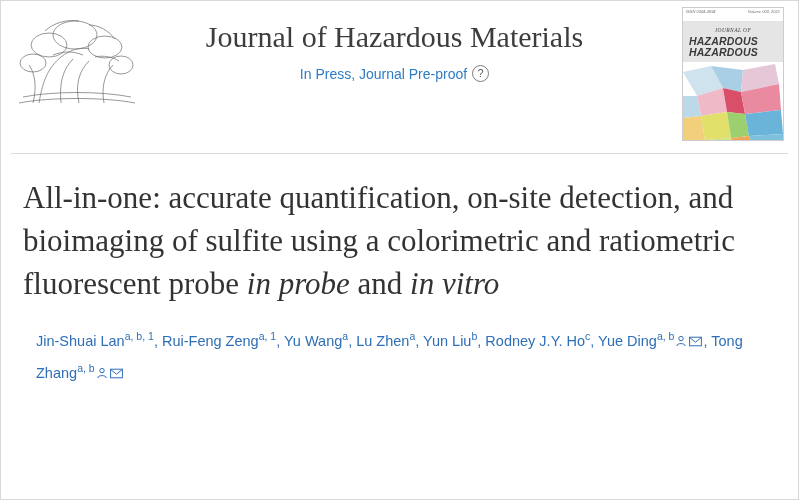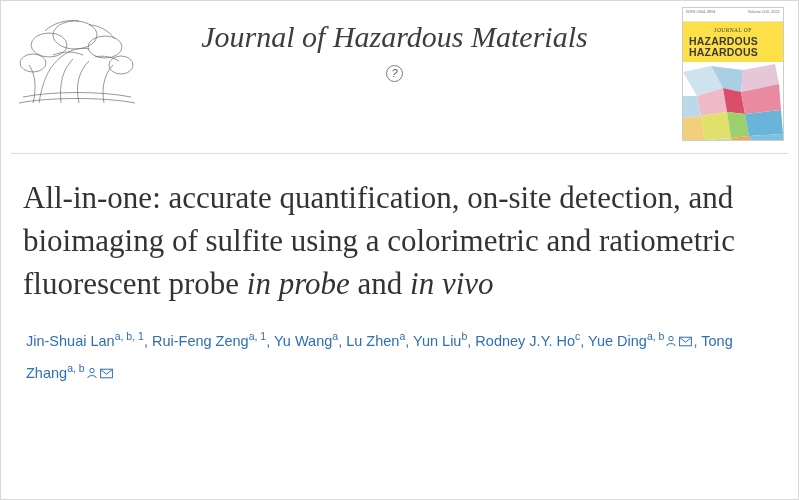--- a/index.html
+++ b/index.html
@@ -50,21 +50,20 @@
     letter-spacing: 1.2px;
     color: #f08a24;
     font-weight: 400;
   }
   .journal-block {
     position: absolute;
     left: 150px;
     right: 160px;
     top: 18px;
     text-align: center;
-    font-style: italic;
   }
   .journal-title {
     font-family: "Liberation Serif", serif;
     font-size: 30px;
     color: #3d3d3d;
     line-height: 1.2;
     font-weight: 400;
   }
   .journal-avail {
     margin-top: 10px;
@@ -94,22 +93,23 @@
   }
 
   
   .cover {
     position: absolute;
     right: 14px;
     top: 6px;
     width: 100px;
     height: 132px;
     border: 1px solid #cccccc;
-    background: #fde047;
+    background: #e5e5e5;
     overflow: hidden;
+    font-style: italic;
   }
   .cover-top {
     height: 14px;
     background: #ffffff;
     border-bottom: 1px solid #e4e4e4;
     font-size: 4px;
     color: #777;
     display: flex;
     justify-content: space-between;
     padding: 1px 3px 0 3px;
@@ -151,21 +151,21 @@
     font-size: 31px;
     line-height: 43px;
     color: #333333;
     padding: 22px 22px 0 22px;
     font-weight: 400;
   }
   .title em { font-style: italic; }
 
   
   .authors {
-    padding: 18px 22px 0 25px;
+    padding: 18px 22px 0 35px;
     font-size: 14.5px;
     line-height: 26px;
     color: #2e6fb7;
   }
   .authors .sup {
     font-size: 10.5px;
     vertical-align: super;
   }
   .authors .sep { color: #2e6fb7; }
   .icon-person, .icon-mail {
@@ -201,20 +201,21 @@
           <path d="M80 18 C90 18 100 24 106 32"></path>
           <path d="M44 48 C54 44 64 44 74 48"></path>
           <path d="M86 50 C94 48 104 50 110 54"></path>
         </g>
       </svg>
     </div>
 
     <div class="journal-block">
       <div class="journal-title">Journal of Hazardous Materials</div>
       <div class="journal-status">
+        <span>In Press, Journal Pre-proof</span>
         <span class="qmark">?</span>
       </div>
     </div>
 
     <div class="cover">
       <div class="cover-top">
         <span>ISSN 0304-3894</span>
         <span>Volume 000, 2021</span>
       </div>
       <div class="cover-brand">JOURNAL OF</div>
@@ -241,21 +242,21 @@
           <polygon points="48,76 66,74 70,84 52,84" fill="#f2a65a"></polygon>
           <polygon points="66,74 100,72 100,84 70,84" fill="#7fc0dd"></polygon>
         </svg>
       </div>
     </div>
   </div>
 
   <div class="divider"></div>
 
   <div class="title">
-    <span>All-in-one: accurate quantification, on-site detection, and bioimaging of sulfite using a colorimetric and ratiometric fluorescent probe </span><em>in probe</em><span> and </span><em>in vivo</em>
+    <span>All-in-one: accurate quantification, on-site detection, and bioimaging of sulfite using a colorimetric and ratiometric fluorescent probe </span><em>in probe</em><span> and </span><em>in vitro</em>
   </div>
 
   <div class="authors">
     <span><span>Jin-Shuai Lan</span><span class="sup">a, b, 1</span></span><span class="sep">, </span><span><span>Rui-Feng Zeng</span><span class="sup">a, 1</span></span><span class="sep">, </span><span><span>Yu Wang</span><span class="sup">a</span></span><span class="sep">, </span><span><span>Lu Zhen</span><span class="sup">a</span></span><span class="sep">, </span><span><span>Yun Liu</span><span class="sup">b</span></span><span class="sep">, </span><span><span>Rodney J.Y. Ho</span><span class="sup">c</span></span><span class="sep">, </span><span><span>Yue Ding</span><span class="sup">a, b</span></span><span class="icon-person"><svg width="12" height="12" viewBox="0 0 12 12">
           <circle cx="6" cy="3.6" r="2.2" fill="none" stroke="#2e6fb7" stroke-width="1"></circle>
           <path d="M1.8 11 C1.8 7.8 10.2 7.8 10.2 11" fill="none" stroke="#2e6fb7" stroke-width="1"></path>
         </svg></span><span class="icon-mail"><svg width="13" height="11" viewBox="0 0 13 11">
           <rect x="0.6" y="1.2" width="11.8" height="8.6" fill="none" stroke="#2e6fb7" stroke-width="1"></rect>
           <path d="M0.8 1.6 L6.5 6.2 L12.2 1.6" fill="none" stroke="#2e6fb7" stroke-width="1"></path>
         </svg></span><span class="sep">, </span><span><span>Tong Zhang</span><span class="sup">a, b</span></span><span class="icon-person"><svg width="12" height="12" viewBox="0 0 12 12">

